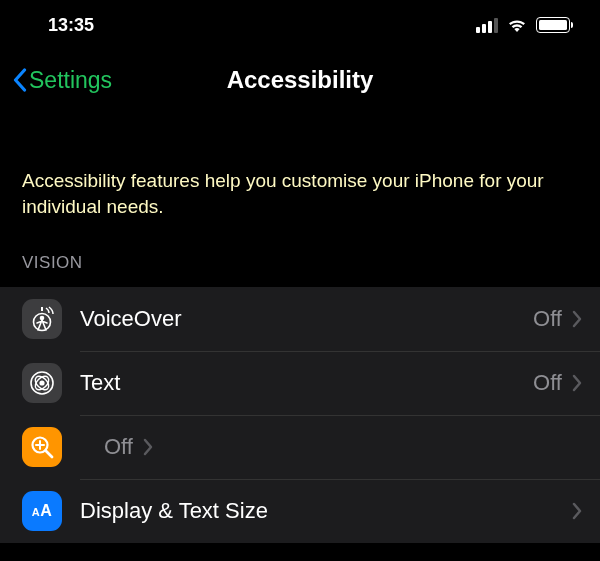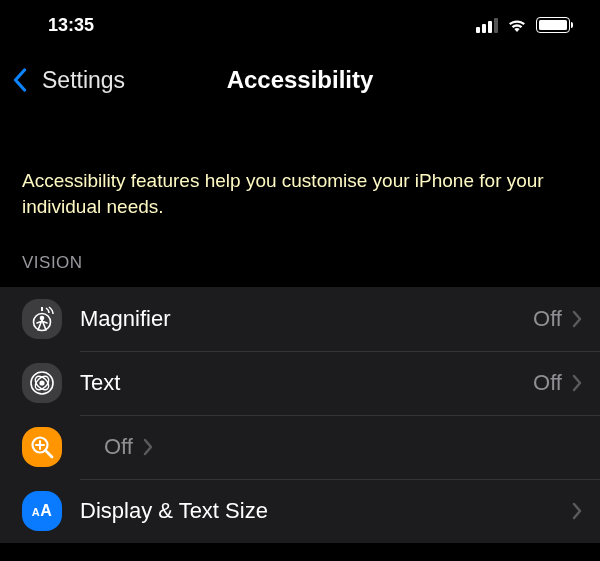--- a/index.html
+++ b/index.html
@@ -59,23 +59,23 @@
     .nav-bar {
       height: 60px;
       display: flex;
       align-items: center;
       position: relative;
       padding: 0 12px;
     }
     .back-button {
       display: flex;
       align-items: center;
-      color: #e5e5e5;
+      color: #22c55e;
       font-size: 23px;
-      gap: 15px;
+      gap: 2px;
       cursor: pointer;
     }
     .nav-title {
       position: absolute;
       left: 0; right: 0;
       text-align: center;
       font-size: 24px;
       font-weight: 600;
       pointer-events: none;
     }
@@ -109,21 +109,21 @@
     }
     .row + .row::before {
       content: '';
       position: absolute;
       top: 0; left: 80px; right: 0;
       height: 1px;
       background: #333;
     }
     .row-icon {
       width: 40px; height: 40px;
-      border-radius: 16px;
+      border-radius: 11px;
       display: flex;
       align-items: center;
       justify-content: center;
       margin-right: 18px;
       flex-shrink: 0;
     }
     .row-label {
       font-size: 22px;
       flex: 1;
     }
@@ -185,21 +185,21 @@
       <div class="row-icon icon-gray">
         <svg width="28" height="28" viewBox="0 0 28 28">
           <rect x="13" y="2" width="2" height="4" fill="#fff"></rect>
           <path d="M18 3 Q21 5 21 8" stroke="#fff" stroke-width="1.5" fill="none"></path>
           <path d="M21 2 Q25 5 25 9" stroke="#fff" stroke-width="1.5" fill="none"></path>
           <circle cx="14" cy="17" r="8.5" stroke="#fff" stroke-width="1.6" fill="none"></circle>
           <circle cx="14" cy="13" r="2.3" fill="#fff"></circle>
           <path d="M14 15 L10 25 M14 15 L18 25 M9 18 L14 16 L19 18" stroke="#fff" stroke-width="1.6" fill="none" stroke-linecap="round"></path>
         </svg>
       </div>
-      <div class="row-label">Magnifier</div>
+      <div class="row-label">VoiceOver</div>
       <div class="row-value">Off</div>
       <svg class="chevron" width="10" height="18" viewBox="0 0 10 18">
           <path d="M2 2 L8 9 L2 16" stroke="#5a5a5e" stroke-width="2.5" fill="none" stroke-linecap="round" stroke-linejoin="round"></path>
         </svg>
     </div>
 
     <div class="row">
       <div class="row-icon icon-gray">
         <svg width="28" height="28" viewBox="0 0 28 28">
           <circle cx="14" cy="14" r="11" stroke="#fff" stroke-width="1.6" fill="none"></circle>

